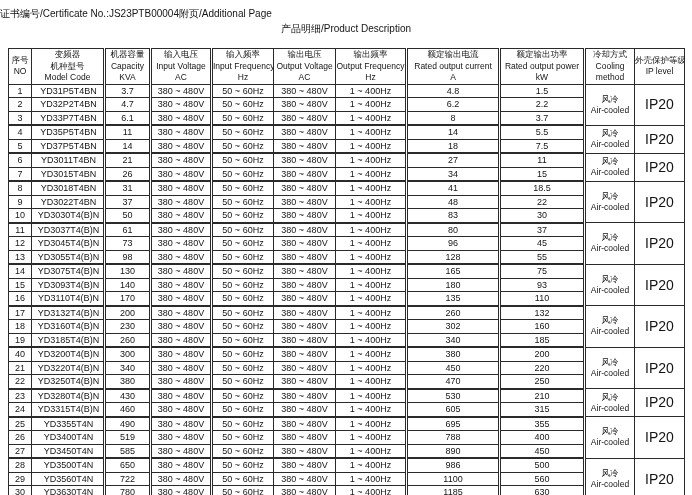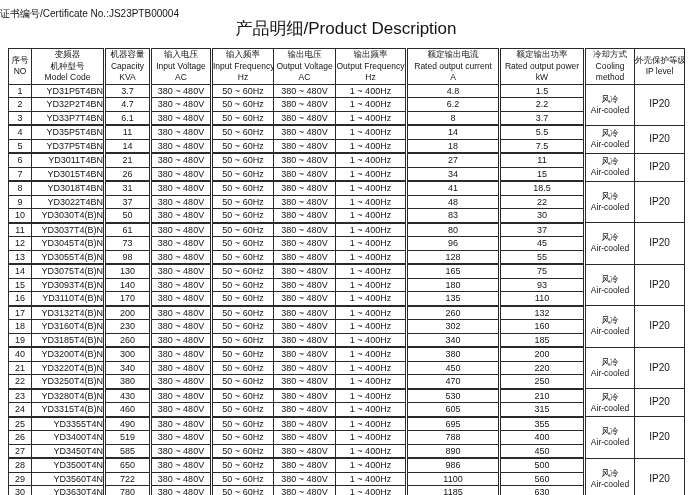--- a/index.html
+++ b/index.html
@@ -5,45 +5,46 @@
   html,body { margin:0; padding:0; background:#e8e8e8; }
   .page {
     width:692px; height:495px; background:#ffffff; position:relative;
     font-family:"Liberation Sans","DejaVu Sans",sans-serif; color:#141414;
     box-sizing:border-box; overflow:hidden;
   }
   .title1 {
     padding-top:7px; display:flex; justify-content:flex-start; 
     font-size:10px; line-height:13px;
   }
-  .title2 { text-align:center; font-size:17px; line-height:13px; margin-top:2px; }
+  .title2 { text-align:center; font-size:10px; line-height:13px; margin-top:2px; }
   table.product {
     border-collapse:collapse; table-layout:fixed; width:676px;
     margin:13px 0 0 8px;
   }
   th, td { border:1px solid #2a2a2a; padding:0; font-weight:normal; overflow:hidden; }
   thead th { font-size:8.5px; line-height:11.5px; text-align:center; white-space:nowrap; }
   tbody td {
     font-size:9px; height:12.5px; line-height:12.5px; text-align:center;
     white-space:nowrap;
   }
-  td.model { text-align:right; padding-left:2px; }
+  td.model { text-align:center; padding-left:2px; }
   .dl { border-left:3px double #2a2a2a; }
   tr.gend td { border-bottom:2px solid #2a2a2a; }
   td.cool { font-size:8.5px; line-height:11px; }
-  td.ip { font-size:10px; }
+  td.ip { font-size:14px; }
   .footnote { margin:3px 0 0 56px; font-size:8px; line-height:11px; }
 </style>
 </head>
 <body>
 
 <div class="page">
 
   <div class="title1">
     <span>证书编号/Certificate No.:JS23PTB00004</span>
+    <span>附页/Additional Page</span>
   </div>
   <div class="title2">产品明细/Product Description</div>
 
   <table class="product">
     <colgroup id="cols">
         <col style="width: 23px;">
         <col style="width: 73px;">
         <col style="width: 46px;">
         <col style="width: 61px;">
         <col style="width: 62px;">

